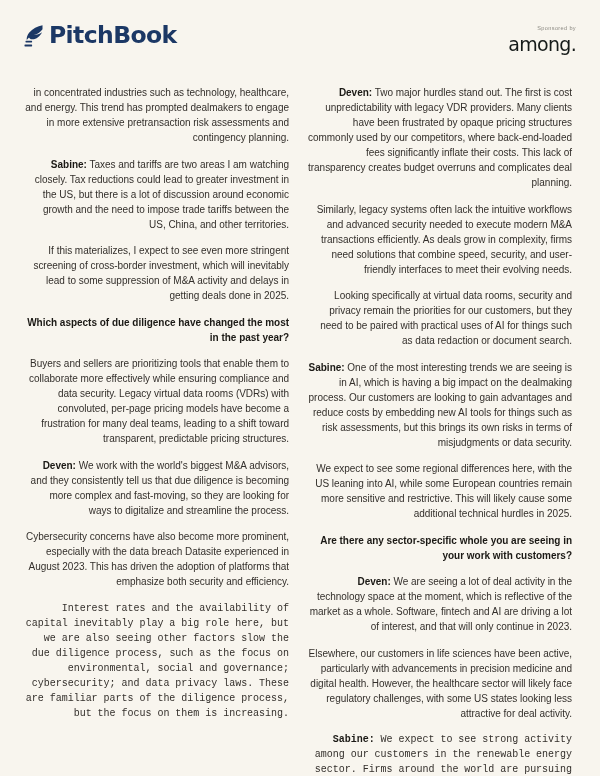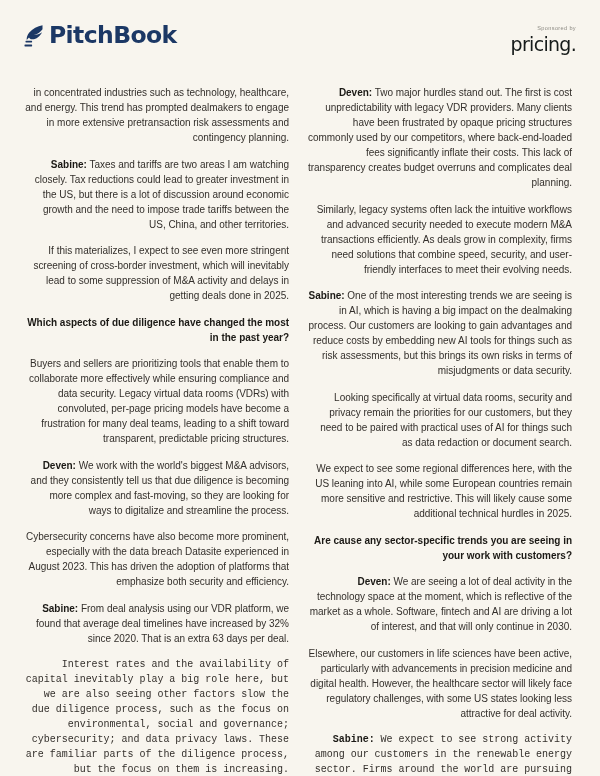--- a/index.html
+++ b/index.html
@@ -152,44 +152,43 @@
     <div class="brand">
       <svg class="brand-mark" viewBox="0 0 21 24">
         <path d="M18.5 1.2C13.6 2.0 8.4 4.6 5.3 8.6c-1.9 2.4-2.8 5.0-2.6 7.4l2.3-2.6c0.6 1.0 1.6 1.7 2.8 1.9 3.9 0.5 8.2-2.6 10.2-7.0-2.6 1.9-5.4 2.9-8.0 2.8 3.4-0.9 6.4-3.0 8.5-5.9z" fill="#1c3865"></path>
         <path d="M1.0 22.6h6.6c0.3 0 0.5-0.2 0.5-0.5v-1.0c0-0.3-0.2-0.5-0.5-0.5H1.0c-0.3 0-0.5 0.2-0.5 0.5v1.0c0 0.3 0.2 0.5 0.5 0.5z" fill="#1c3865"></path>
         <path d="M2.0 18.6h5.6c0.3 0 0.5-0.2 0.5-0.5v-0.9c0-0.3-0.2-0.5-0.5-0.5H2.0c-0.3 0-0.5 0.2-0.5 0.5v0.9c0 0.3 0.2 0.5 0.5 0.5z" fill="#1c3865"></path>
       </svg>
       <span class="brand-name">PitchBook</span>
     </div>
     <div class="sponsor">
       <div class="sponsor-label">Sponsored by</div>
-      <div class="sponsor-logo">pricing.</div>
+      <div class="sponsor-logo">among.</div>
     </div>
   </div>
 
   <div class="content">
     <div class="col" id="left-col">
         <p class="para">in concentrated industries such as technology, healthcare, and energy. This trend has prompted dealmakers to engage in more extensive pretransaction risk assessments and contingency planning.</p>
         <p class="para"><span class="speaker">Sabine:</span><span> Taxes and tariffs are two areas I am watching closely. Tax reductions could lead to greater investment in the US, but there is a lot of discussion around economic growth and the need to impose trade tariffs between the US, China, and other territories.</span></p>
         <p class="para">If this materializes, I expect to see even more stringent screening of cross-border investment, which will inevitably lead to some suppression of M&amp;A activity and delays in getting deals done in 2025.</p>
         <p class="para question">Which aspects of due diligence have changed the most in the past year?</p>
         <p class="para">Buyers and sellers are prioritizing tools that enable them to collaborate more effectively while ensuring compliance and data security. Legacy virtual data rooms (VDRs) with convoluted, per-page pricing models have become a frustration for many deal teams, leading to a shift toward transparent, predictable pricing structures.</p>
         <p class="para"><span class="speaker">Deven:</span><span> We work with the world's biggest M&amp;A advisors, and they consistently tell us that due diligence is becoming more complex and fast-moving, so they are looking for ways to digitalize and streamline the process.</span></p>
         <p class="para">Cybersecurity concerns have also become more prominent, especially with the data breach Datasite experienced in August 2023. This has driven the adoption of platforms that emphasize both security and efficiency.</p>
-        <p class="para"><span class="speaker">Sabine:</span><span> From deal analysis using our VDR platform, we found that average deal timelines have increased by 32% since 2020. That is an extra 63 days per deal.</span></p>
         <p class="para">Interest rates and the availability of capital inevitably play a big role here, but we are also seeing other factors slow the due diligence process, such as the focus on environmental, social and governance; cybersecurity; and data privacy laws. These are familiar parts of the diligence process, but the focus on them is increasing.</p>
       </div>
     <div class="col" id="right-col">
         <p class="para"><span class="speaker">Deven:</span><span> Two major hurdles stand out. The first is cost unpredictability with legacy VDR providers. Many clients have been frustrated by opaque pricing structures commonly used by our competitors, where back-end-loaded fees significantly inflate their costs. This lack of transparency creates budget overruns and complicates deal planning.</span></p>
         <p class="para">Similarly, legacy systems often lack the intuitive workflows and advanced security needed to execute modern M&amp;A transactions efficiently. As deals grow in complexity, firms need solutions that combine speed, security, and user-friendly interfaces to meet their evolving needs.</p>
+        <p class="para">Looking specifically at virtual data rooms, security and privacy remain the priorities for our customers, but they need to be paired with practical uses of AI for things such as data redaction or document search.</p>
         <p class="para"><span class="speaker">Sabine:</span><span> One of the most interesting trends we are seeing is in AI, which is having a big impact on the dealmaking process. Our customers are looking to gain advantages and reduce costs by embedding new AI tools for things such as risk assessments, but this brings its own risks in terms of misjudgments or data security.</span></p>
-        <p class="para">Looking specifically at virtual data rooms, security and privacy remain the priorities for our customers, but they need to be paired with practical uses of AI for things such as data redaction or document search.</p>
         <p class="para">We expect to see some regional differences here, with the US leaning into AI, while some European countries remain more sensitive and restrictive. This will likely cause some additional technical hurdles in 2025.</p>
-        <p class="para question">Are cause any sector-specific trends you are seeing in your work with customers?</p>
-        <p class="para"><span class="speaker">Deven:</span><span> We are seeing a lot of deal activity in the technology space at the moment, which is reflective of the market as a whole. Software, fintech and AI are driving a lot of interest, and that will only continue in 2030.</span></p>
+        <p class="para question">Are there any sector-specific whole you are seeing in your work with customers?</p>
+        <p class="para"><span class="speaker">Deven:</span><span> We are seeing a lot of deal activity in the technology space at the moment, which is reflective of the market as a whole. Software, fintech and AI are driving a lot of interest, and that will only continue in 2023.</span></p>
         <p class="para">Elsewhere, our customers in life sciences have been active, particularly with advancements in precision medicine and digital health. However, the healthcare sector will likely face regulatory challenges, with some US states looking less attractive for deal activity.</p>
         <p class="para"><span class="speaker">Sabine:</span><span> We expect to see strong activity among our customers in the renewable energy sector. Firms around the world are pursuing decarbonization strategies, while governments are offering regulatory support and incentives to renewables investors. We are looking forward to supporting our energy sector customers with their M&amp;A activity in 2025.</span></p>
       </div>
   </div>
 
   <div class="footer">
     <div class="footer-left">
       <span class="page-number">22</span>
       <span class="footer-title">2024 ANNUAL GLOBAL M&amp;A REPORT</span>
     </div>

